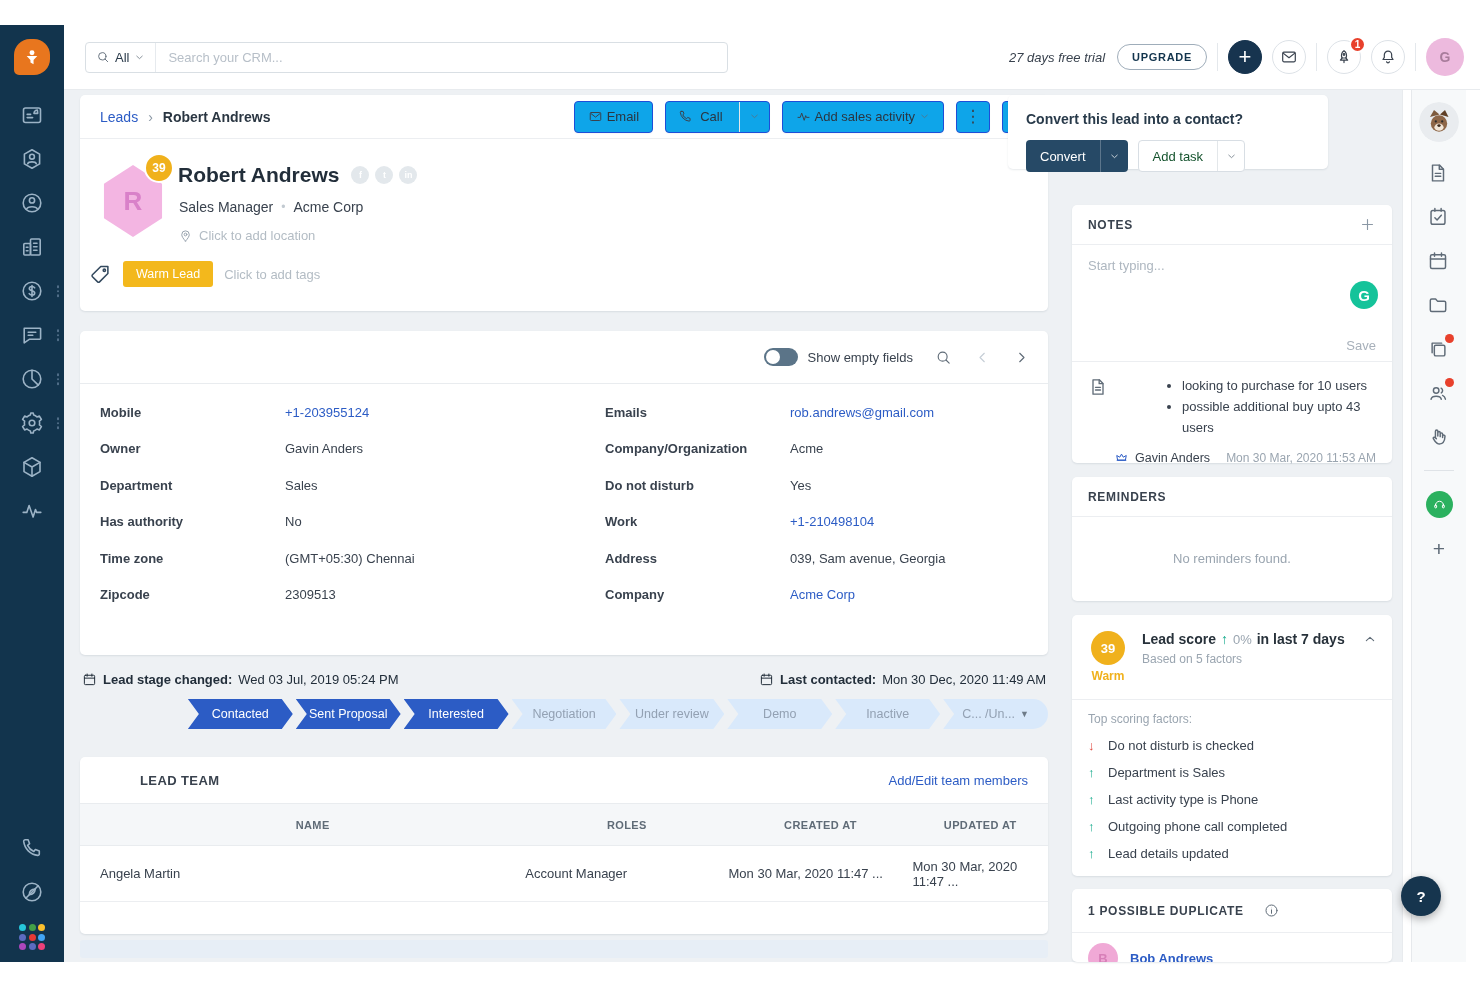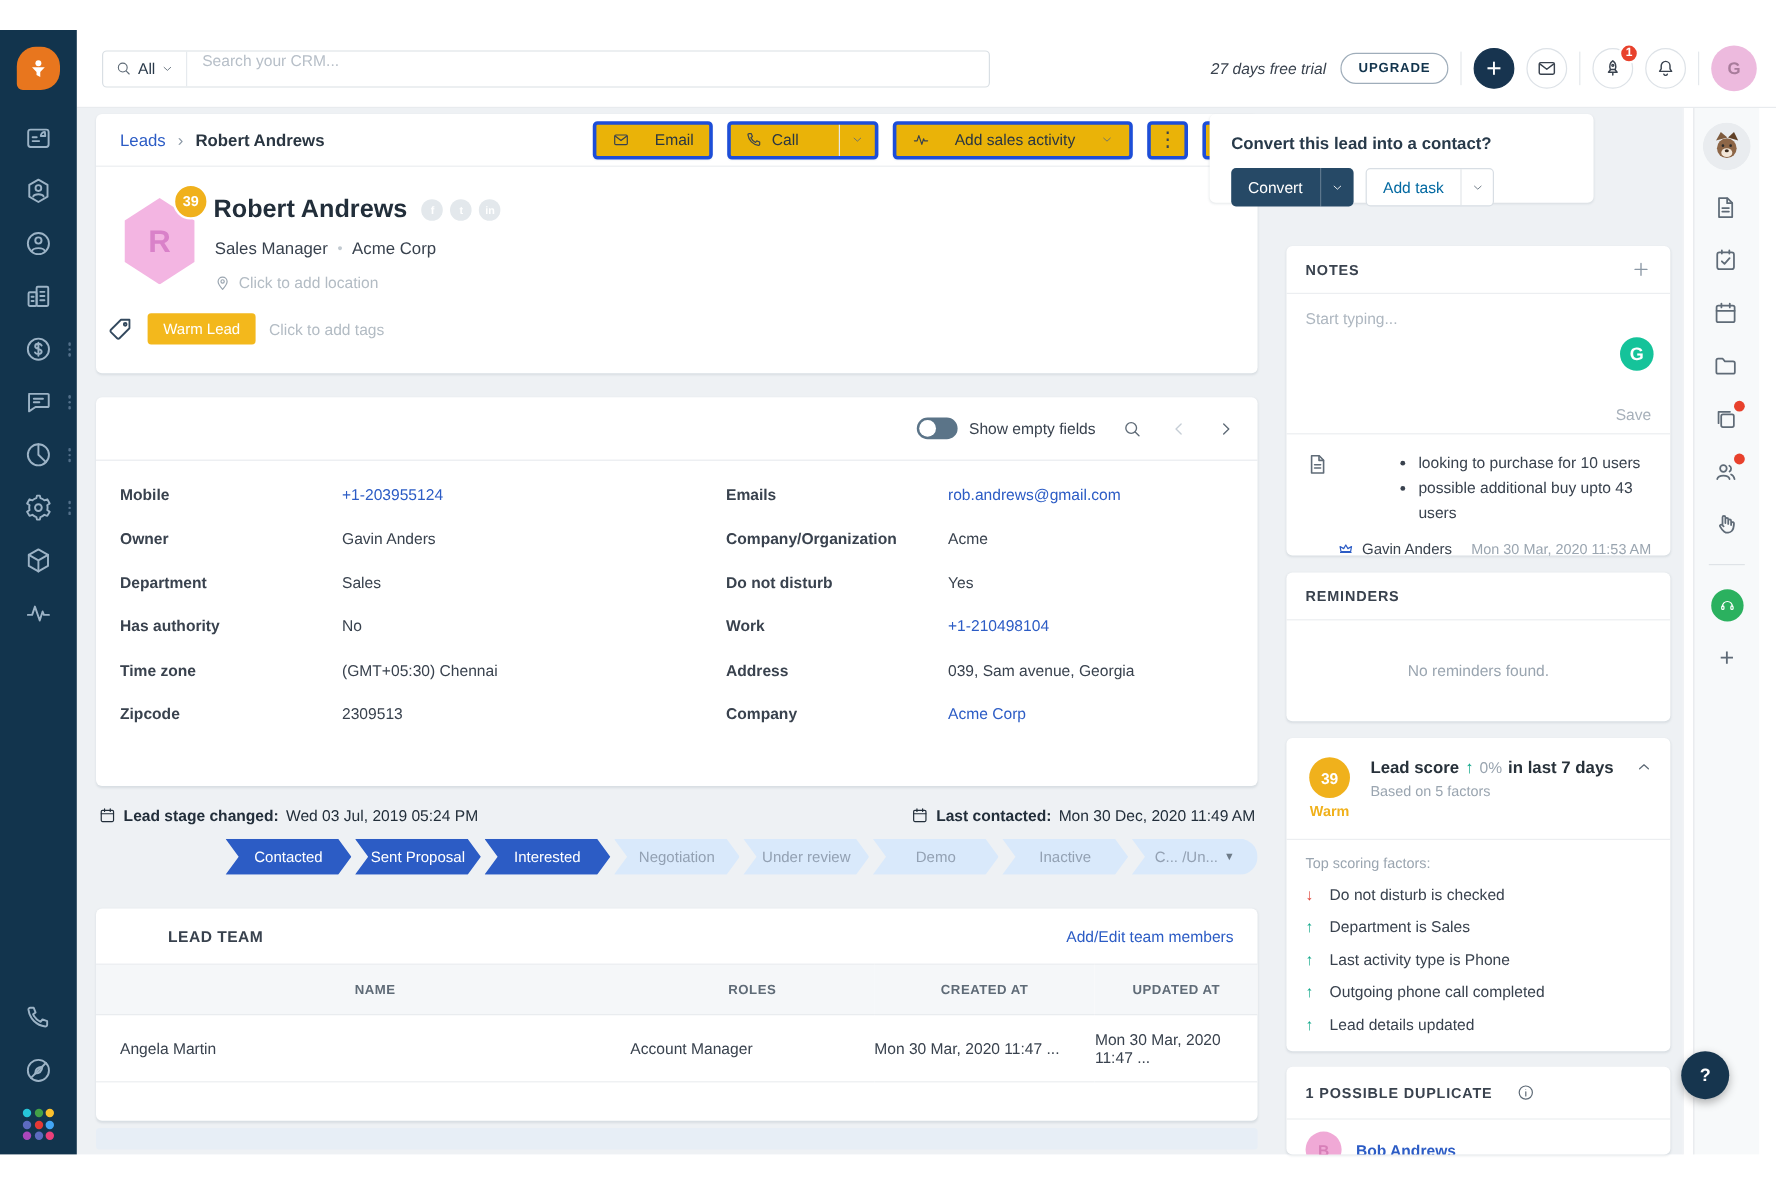--- a/index.html
+++ b/index.html
@@ -17,21 +17,21 @@
   .side-item .ic { width:24px; height:24px; }
   .kebab { position:absolute; right:5px; top:50%; transform:translateY(-50%); display:flex; flex-direction:column; gap:2px; }
   .kebab i { width:2.5px; height:2.5px; border-radius:50%; background:#53708a; }
   .rail-bottom { position:absolute; bottom:14px; left:0; right:0; display:flex; flex-direction:column; align-items:center; gap:20px; }
   .app-grid { display:grid; grid-template-columns:repeat(3,7px); grid-gap:2.5px; }
   .app-grid i { width:7px; height:7px; border-radius:50%; }
 
   
   .topbar { position:absolute; left:64px; top:25px; width:1416px; height:65px; background:#fff;
             border-bottom:1px solid #e8ebee; display:flex; align-items:center; padding:0 16px 0 21px; z-index:3; }
-  .search-box { width:740px; height:31px; border:1px solid #d9dfe4; border-radius:4px; display:flex; align-items:flex-start; background:#fff; }
+  .search-box { width:643px; height:31px; border:1px solid #d9dfe4; border-radius:4px; display:flex; align-items:center; background:#fff; }
   .scope { display:flex; align-items:center; gap:5px; padding:0 10px; height:100%; border-right:1px solid #e6eaee;
            font-size:13px; color:#2a3a4a; cursor:pointer; }
   .scope .ic { width:14px; height:14px; color:#5f6b77; }
   .scope .caret { width:11px; height:11px; color:#5f6b77; }
   .search-ph { padding-left:12px; font-size:13px; color:#b7bfc8; }
   .topbar-right { margin-left:auto; display:flex; align-items:center; gap:10px; }
   .trial { font-style:italic; font-size:13px; color:#39424e; margin-right:2px; }
   .upgrade { border:1px solid #9fadba; background:#fff; color:#12344d; font-weight:bold; font-size:11px;
              letter-spacing:.7px; padding:6px 14px; border-radius:14px; cursor:pointer; }
   .vsep { width:1px; height:28px; background:#e4e8ec; }
@@ -49,22 +49,22 @@
   .content-bg { position:absolute; left:64px; top:90px; width:1338px; height:872px; background:#eef1f4; }
   .card { position:absolute; background:#fff; border-radius:5px; box-shadow:0 1px 2px rgba(24,50,71,.1); }
 
   
   .profile-card { left:80px; top:95px; width:968px; height:216px; }
   .subrow { height:44px; border-bottom:1px solid #eceef1; display:flex; align-items:center; padding:0 8px 0 20px; }
   .crumb-root { font-size:14px; color:#2c5cc5; cursor:pointer; }
   .crumb-sep { margin:0 10px; color:#8b98a5; font-size:14px; }
   .crumb-cur { font-size:14px; font-weight:600; color:#2a3642; }
   .actions { margin-left:auto; display:flex; align-items:center; gap:12px; }
-  .btn { height:32px; background:#eab308; border:3px solid #1d4ed8; border-radius:4px; font-size:13px; color:#2a3642;
-         display:flex; align-items:center; gap:21px; padding:0 13px; cursor:pointer; box-shadow:0 1px 1px rgba(24,50,71,.04); }
+  .btn { height:32px; background:#0ea5e9; border:1px solid #1d4ed8; border-radius:4px; font-size:13px; color:#2a3642;
+         display:flex; align-items:center; gap:4px; padding:0 13px; cursor:pointer; box-shadow:0 1px 1px rgba(24,50,71,.04); }
   .btn .ic { width:15px; height:15px; color:#39424e; }
   .btn .dd { width:11px; height:11px; color:#5f6b77; }
   .split { display:flex; padding:0; }
   .split .seg-main { display:flex; align-items:center; gap:7px; padding:0 12px; }
   .split .seg-caret { width:30px; align-self:stretch; border-left:1px solid #e3e7ea; display:flex; align-items:center; justify-content:center; }
   .btn.square { width:34px; padding:0; justify-content:center; font-size:17px; color:#39424e; }
   .btn.gearbtn { width:38px; padding:0; justify-content:center; }
   .profile-body { position:relative; height:171px; }
   .hex-avatar { position:absolute; left:20px; top:26px; width:66px; height:72px; background:#f3b5e2;
                 clip-path:polygon(50% 0,94% 26%,94% 74%,50% 100%,6% 74%,6% 26%);
@@ -134,21 +134,21 @@
   .next-strip { position:absolute; left:80px; top:940px; width:968px; height:18px; background:#e7eef6; border-radius:3px; }
 
   
   .convert-card { left:1008px; top:95px; width:320px; height:74px; padding:16px 18px; }
   .convert-q { font-size:14px; font-weight:600; color:#283a4a; }
   .convert-row { display:flex; gap:10px; margin-top:13px; }
   .btn-navy { display:flex; background:#264966; border-radius:4px; color:#fff; font-size:13px; cursor:pointer; }
   .btn-navy .m { padding:0 14px; height:32px; display:flex; align-items:center; }
   .btn-navy .c { width:28px; border-left:1px solid rgba(255,255,255,.25); display:flex; align-items:center; justify-content:center; }
   .btn-navy .dd { width:11px; height:11px; color:#fff; }
-  .btn-white { display:flex; background:#fff; border:1px solid #d8dee4; border-radius:4px; color:#0369a1; font-size:13px; cursor:pointer; }
+  .btn-white { display:flex; background:#fff; border:1px solid #d8dee4; border-radius:4px; color:#14532d; font-size:13px; cursor:pointer; }
   .btn-white .m { padding:0 14px; height:30px; display:flex; align-items:center; }
   .btn-white .c { width:27px; border-left:1px solid #e3e7ea; display:flex; align-items:center; justify-content:center; }
   .btn-white .dd { width:11px; height:11px; color:#5f6b77; }
 
   .panel-head { height:40px; display:flex; align-items:center; justify-content:space-between; padding:0 16px;
                 border-bottom:1px solid #eceef1; }
   .panel-title { font-size:12px; font-weight:bold; letter-spacing:.7px; color:#39424e; }
   .panel-head .ic { width:17px; height:17px; color:#8b98a5; cursor:pointer; }
 
   .notes-card { left:1072px; top:205px; width:320px; height:258px; }

